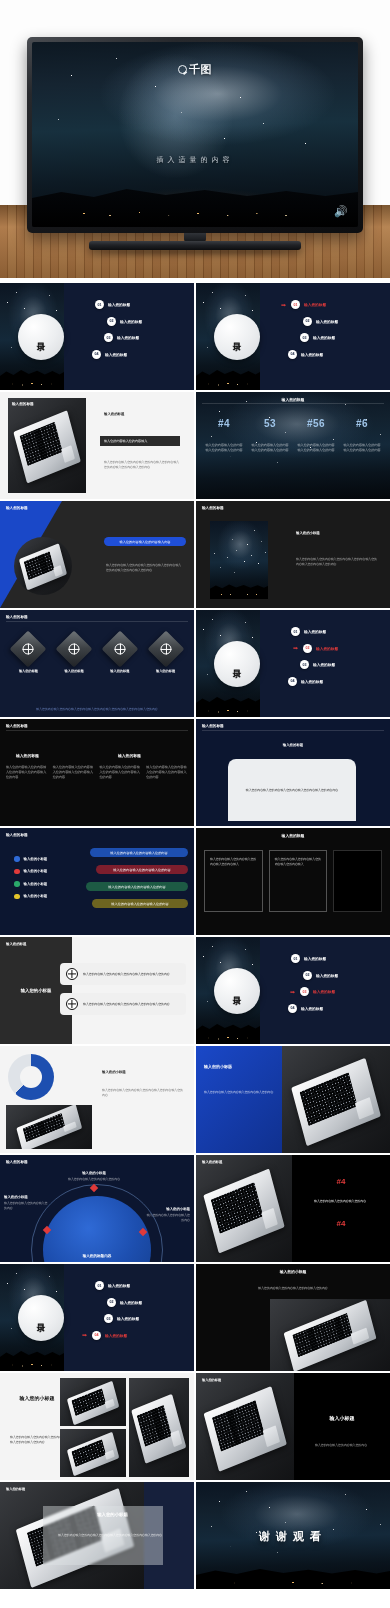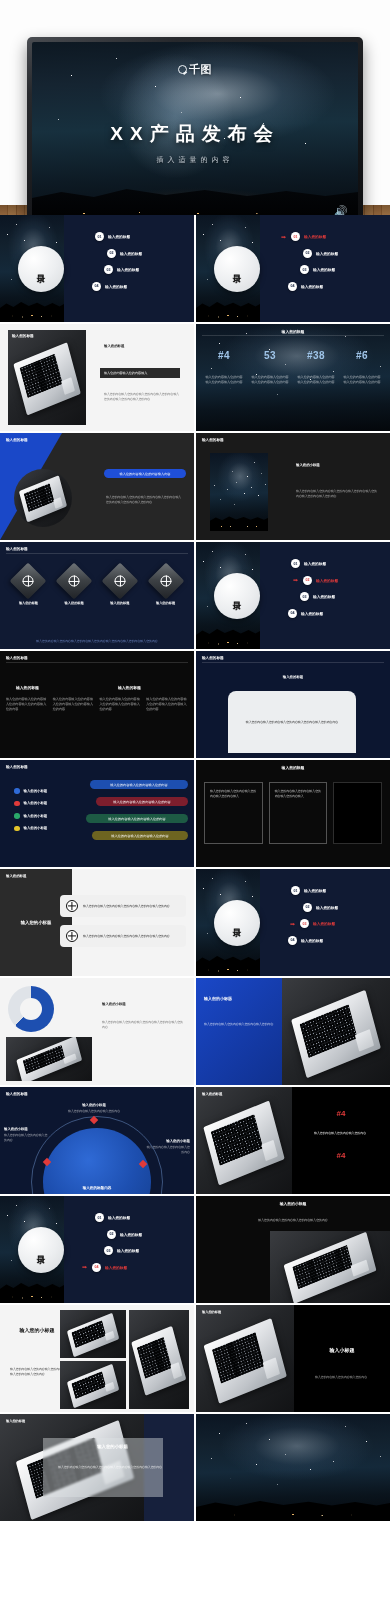--- a/index.html
+++ b/index.html
@@ -4,21 +4,21 @@
 <style>
   * { margin:0; padding:0; box-sizing:border-box; }
   body {
     width:390px; background:#ffffff;
     font-family:"Liberation Sans", sans-serif;
     -webkit-font-smoothing:antialiased;
   }
   .page { width:390px; position:relative; }
 
   
-  .hero { width:390px; height:215px; position:relative; background:#ffffff; overflow:hidden; }
+  .hero { width:390px; height:283px; position:relative; background:#ffffff; overflow:hidden; }
   .hero-wall { position:absolute; left:0; top:0; width:390px; height:205px; background:#fdfdfd; }
   .hero-floor {
     position:absolute; left:0; top:205px; width:390px; height:73px;
     background:repeating-linear-gradient(90deg,
       #a9723f 0px,#a9723f 7px,#95602f 7px,#95602f 8px,
       #b17c47 8px,#b17c47 16px,#8d5a2c 16px,#8d5a2c 17px);
   }
   .hero-floor:after {
     content:""; position:absolute; left:0; top:0; width:100%; height:100%;
     background:linear-gradient(180deg,rgba(0,0,0,.30),rgba(255,255,255,.07) 30%,rgba(0,0,0,.18));
@@ -268,21 +268,20 @@
     <div class="hero-floor"></div>
     <div class="tv-frame">
       <div class="tv-screen">
         <div class="stars"></div>
         <div class="hero-mountain"></div>
         <div class="hero-citylights"></div>
         <div class="tv-logo">
           <span class="mark"></span>
           <span>千图</span>
         </div>
-        <div class="tv-title">XX产品发布会</div>
         <div class="tv-sub">插入适量的内容</div>
         <div class="tv-speaker">🔊</div>
       </div>
     </div>
     <div class="tv-neck"></div>
     <div class="tv-stand"></div>
   </div>
 
   <div class="grid">
 
@@ -361,21 +360,21 @@
       <div class="stats">
         <div class="stat">
           <div class="n" style="color:#9fc4e8">#4</div>
           <div class="d t-dim">输入您的内容输入您的内容输入您的内容输入您的内容</div>
           </div>
         <div class="stat">
           <div class="n" style="color:#9fc4e8">53</div>
           <div class="d t-dim">输入您的内容输入您的内容输入您的内容输入您的内容</div>
           </div>
         <div class="stat">
-          <div class="n" style="color:#9fc4e8">#38</div>
+          <div class="n" style="color:#9fc4e8">#56</div>
           <div class="d t-dim">输入您的内容输入您的内容输入您的内容输入您的内容</div>
           </div>
         <div class="stat">
           <div class="n" style="color:#9fc4e8">#6</div>
           <div class="d t-dim">输入您的内容输入您的内容输入您的内容输入您的内容</div>
           </div>
       </div>
     </div>
 
     <div class="slide bg-dark">
@@ -710,16 +709,17 @@
       <div style="position:absolute;left:6px;top:5px;color:#fff;font-size:3.2px;font-weight:bold;z-index:3;">输入您的标题</div>
       <div class="glass"></div>
       <div style="position:absolute;left:30%;top:28%;width:56%;text-align:center;color:#fff;font-size:4.4px;font-weight:bold;z-index:3;">输入您的小标题</div>
       <div style="position:absolute;left:30%;top:48%;width:56%;color:rgba(255,255,255,.82);z-index:3;" class="mini">输入您的内容输入您的内容输入您的内容输入您的内容输入您的内容输入您的内容</div>
     </div>
 
     <div class="slide sky">
       <div class="stars"></div>
       <div class="sky-mtn"></div>
       <div class="sky-lights"></div>
+      <div class="thanks">谢谢观看</div>
     </div>
 
   </div>
 </div>
 
 </body></html>

